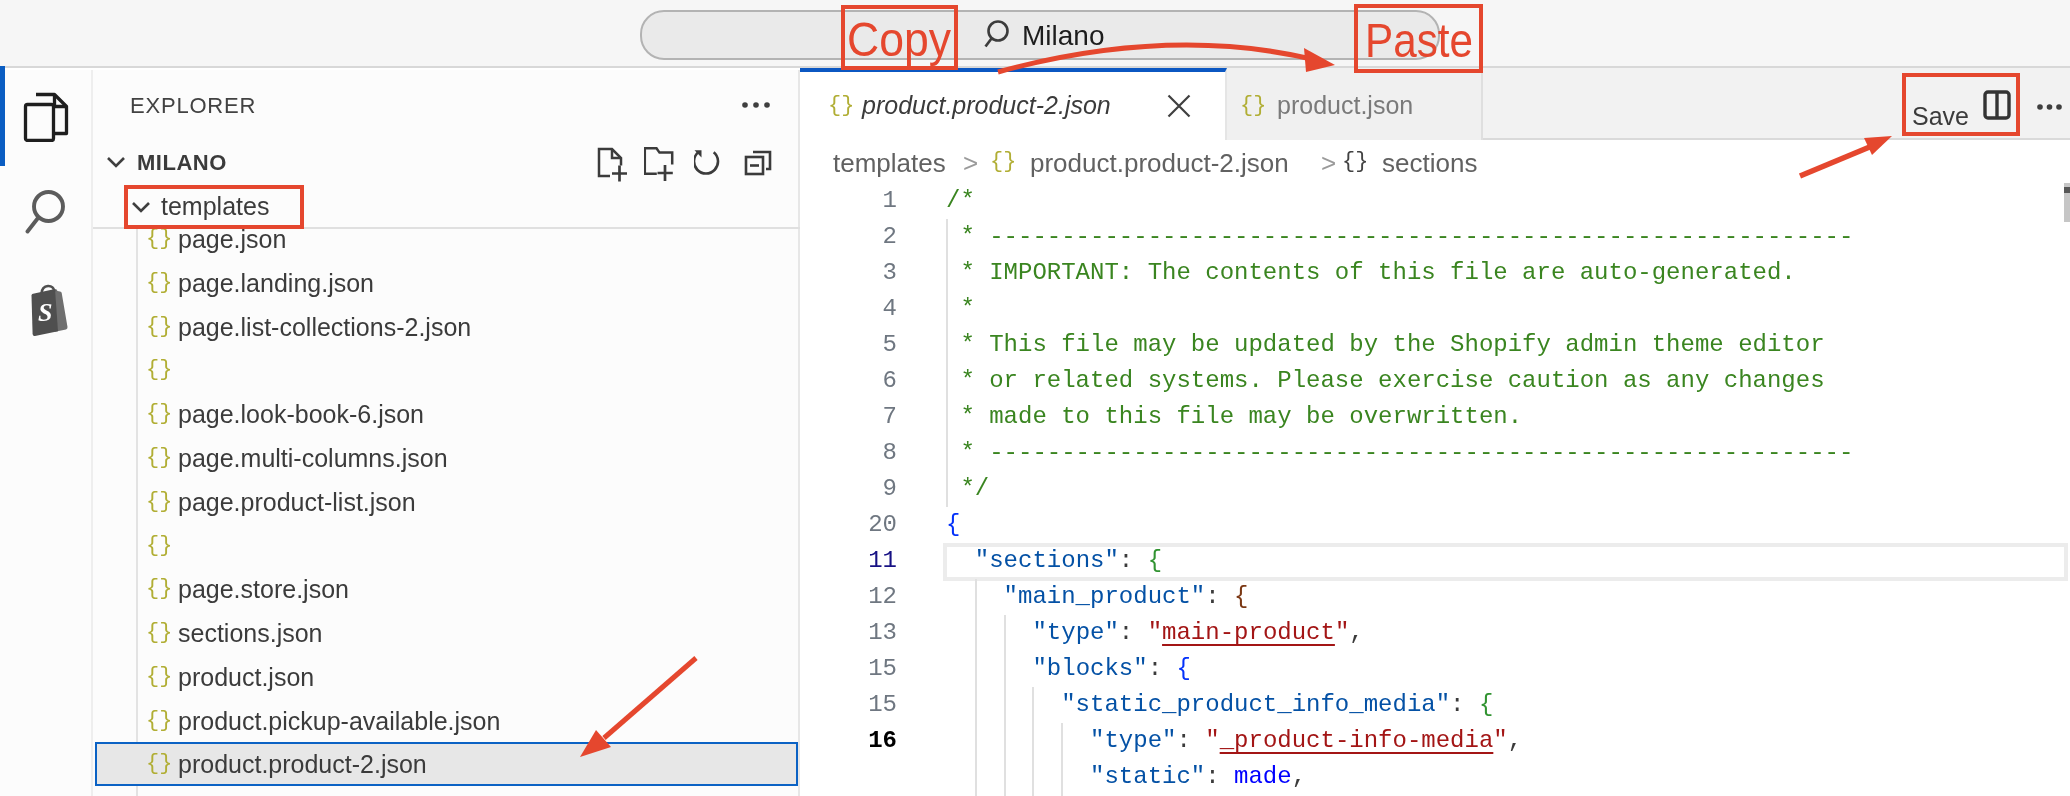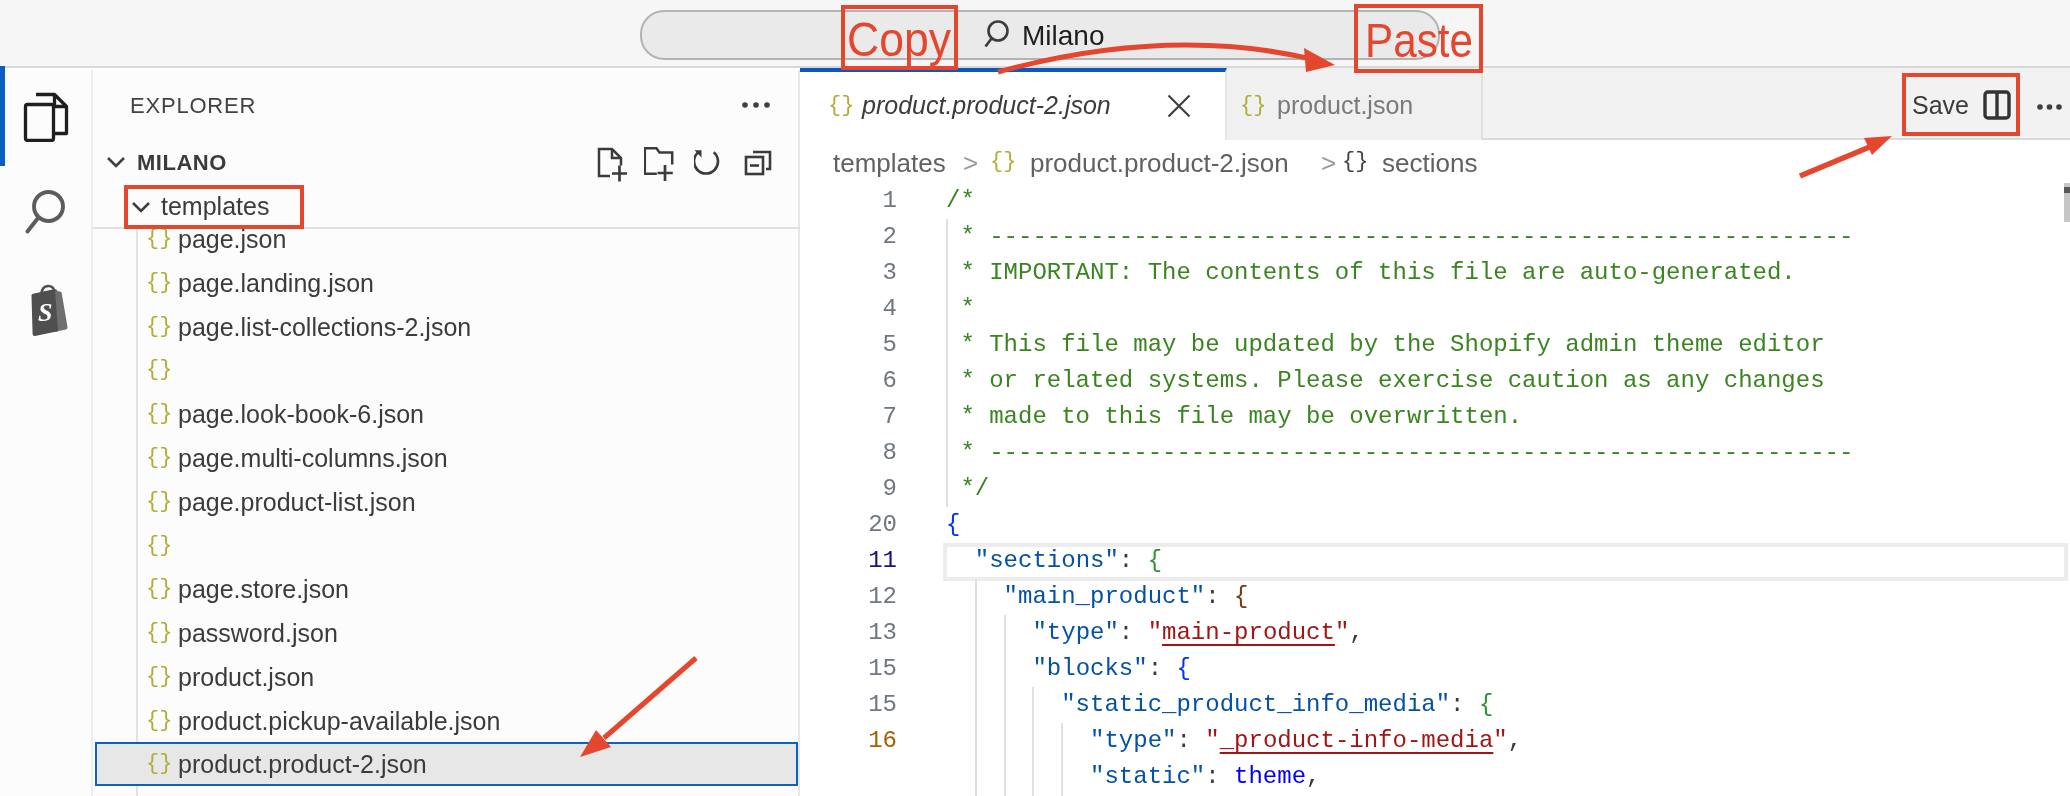--- a/index.html
+++ b/index.html
@@ -20,21 +20,21 @@
   .fname { position:absolute; left:85px; font-size:25px; color:#3b3b3b; white-space:nowrap; }
   .jicon { position:absolute; left:50px; font-family:"Liberation Mono",monospace; font-size:22px; color:#b1ae35; }
   
   #tabstrip { left:800px; top:68px; width:1270px; height:72px; background:#f2f2f2; }
   #tab1 { left:800px; top:68px; width:427px; height:72px; background:#fff; border-top:4px solid #0b57c2; border-right:2px solid #e5e5e5; }
   #tab2 { left:1227px; top:68px; width:256px; height:72px; background:#f0f0f0; border-right:2px solid #dfdfdf; }
   #stripborder { left:1227px; top:138px; width:843px; height:2px; background:#dadada; }
   #tab1-title { left:862px; top:91px; font-size:25px; font-style:italic; color:#3b3b3b; }
   #tab2-title { left:1277px; top:91px; font-size:25px; color:#7a7a7a; }
   .tabicon { position:absolute; font-family:"Liberation Mono",monospace; font-size:22px; color:#b1ae35; }
-  #save-lbl { left:1912px; top:91px; font-size:25px; color:#3b3b3b; }
+  #save-lbl { left:1912px; top:102px; font-size:25px; color:#3b3b3b; }
   
   #crumbs { left:833px; top:148px; font-size:26px; color:#616161; white-space:nowrap; }
   
   .ln { position:absolute; left:800px; width:97px; height:36px; line-height:36px; text-align:right; font-family:"Liberation Mono",monospace; font-size:24px; color:#6f7781; }
   #code { left:946px; top:183px; font-family:"Liberation Mono",monospace; font-size:24px; line-height:36px; white-space:pre; color:#3b3b3b; }
   .cmt { color:#3a8520; }
   .prop { color:#0451a5; }
   .str { color:#a31515; }
   .kw  { color:#0000ff; }
   .b0 { color:#0431fa; } .b1 { color:#319331; } .b2 { color:#7b3814; }
@@ -130,21 +130,21 @@
     <div class="abs jicon" style="left:53px;top:174.2px;">{}</div>
     <div class="abs fname" style="left:85px;top:173.2px;">page.look-book-6.json</div>
     <div class="abs jicon" style="left:53px;top:218px;">{}</div>
     <div class="abs fname" style="left:85px;top:217px;">page.multi-columns.json</div>
     <div class="abs jicon" style="left:53px;top:261.79999999999995px;">{}</div>
     <div class="abs fname" style="left:85px;top:260.79999999999995px;">page.product-list.json</div>
     <div class="abs jicon" style="left:53px;top:305.5999999999999px;">{}</div>
     <div class="abs jicon" style="left:53px;top:349.4px;">{}</div>
     <div class="abs fname" style="left:85px;top:348.4px;">page.store.json</div>
     <div class="abs jicon" style="left:53px;top:393.20000000000005px;">{}</div>
-    <div class="abs fname" style="left:85px;top:392.20000000000005px;">password.json</div>
+    <div class="abs fname" style="left:85px;top:392.20000000000005px;">sections.json</div>
     <div class="abs jicon" style="left:53px;top:437px;">{}</div>
     <div class="abs fname" style="left:85px;top:436px;">product.json</div>
     <div class="abs jicon" style="left:53px;top:480.79999999999995px;">{}</div>
     <div class="abs fname" style="left:85px;top:479.79999999999995px;">product.pickup-available.json</div>
   </div>
 
 <div class="abs" style="left:95px;top:742px;width:703px;height:44px;background:#e7e7e7;border:2px solid #0b62c4;"></div>
 <div class="abs jicon" style="left:146px;top:751px;">{}</div>
 <div class="abs fname" style="left:178px;top:750px;">product.product-2.json</div>
 
@@ -197,40 +197,40 @@
     <div class="ln" style="top:363px;color:#6f7781;font-weight:normal">6</div>
     <div class="ln" style="top:399px;color:#6f7781;font-weight:normal">7</div>
     <div class="ln" style="top:435px;color:#6f7781;font-weight:normal">8</div>
     <div class="ln" style="top:471px;color:#6f7781;font-weight:normal">9</div>
     <div class="ln" style="top:507px;color:#6f7781;font-weight:normal">20</div>
     <div class="ln" style="top:543px;color:#171184;font-weight:normal">11</div>
     <div class="ln" style="top:579px;color:#6f7781;font-weight:normal">12</div>
     <div class="ln" style="top:615px;color:#6f7781;font-weight:normal">13</div>
     <div class="ln" style="top:651px;color:#6f7781;font-weight:normal">15</div>
     <div class="ln" style="top:687px;color:#6f7781;font-weight:normal">15</div>
-    <div class="ln" style="top:723px;color:#a16207;font-weight:normal">16</div>
+    <div class="ln" style="top:723px;color:#000000;font-weight:bold">16</div>
     <div class="ln" style="top:800px;color:#6f7781;font-weight:bold">17</div>
   </div>
 <div class="abs" id="code"><span class="cmt">/*
  * ------------------------------------------------------------
  * IMPORTANT: The contents of this file are auto-generated.
  *
  * This file may be updated by the Shopify admin theme editor
  * or related systems. Please exercise caution as any changes
  * made to this file may be overwritten.
  * ------------------------------------------------------------
  */</span>
 <span class="b0">{</span>
   <span class="prop">"sections"</span>: <span class="b1">{</span>
     <span class="prop">"main_product"</span>: <span class="b2">{</span>
       <span class="prop">"type"</span>: <span class="str">"<span class="lnk">main-product</span>"</span>,
       <span class="prop">"blocks"</span>: <span class="b0">{</span>
         <span class="prop">"static_product_info_media"</span>: <span class="b1">{</span>
           <span class="prop">"type"</span>: <span class="str">"<span class="lnk">_product-info-media</span>"</span>,
-          <span class="prop">"static"</span>: <span class="kw">theme</span>,</div>
+          <span class="prop">"static"</span>: <span class="kw">made</span>,</div>
 <div class="abs" id="scrollthumb"></div>
 <div class="abs" style="left:2064px;top:187px;width:6px;height:6px;background:#575757;"></div>
 
 <svg class="abs" style="left:0;top:0" width="2070" height="796" viewBox="0 0 2070 796" fill="none">
   <g stroke="#e5472e" stroke-width="4">
     <rect x="843" y="7" width="113" height="61"></rect>
     <rect x="1356" y="6" width="125" height="65"></rect>
     <rect x="126" y="187" width="176" height="40"></rect>
     <rect x="1904" y="75" width="114" height="59"></rect>
     <path d="M998 72 Q1170 25 1316 60" stroke-width="5"></path>

